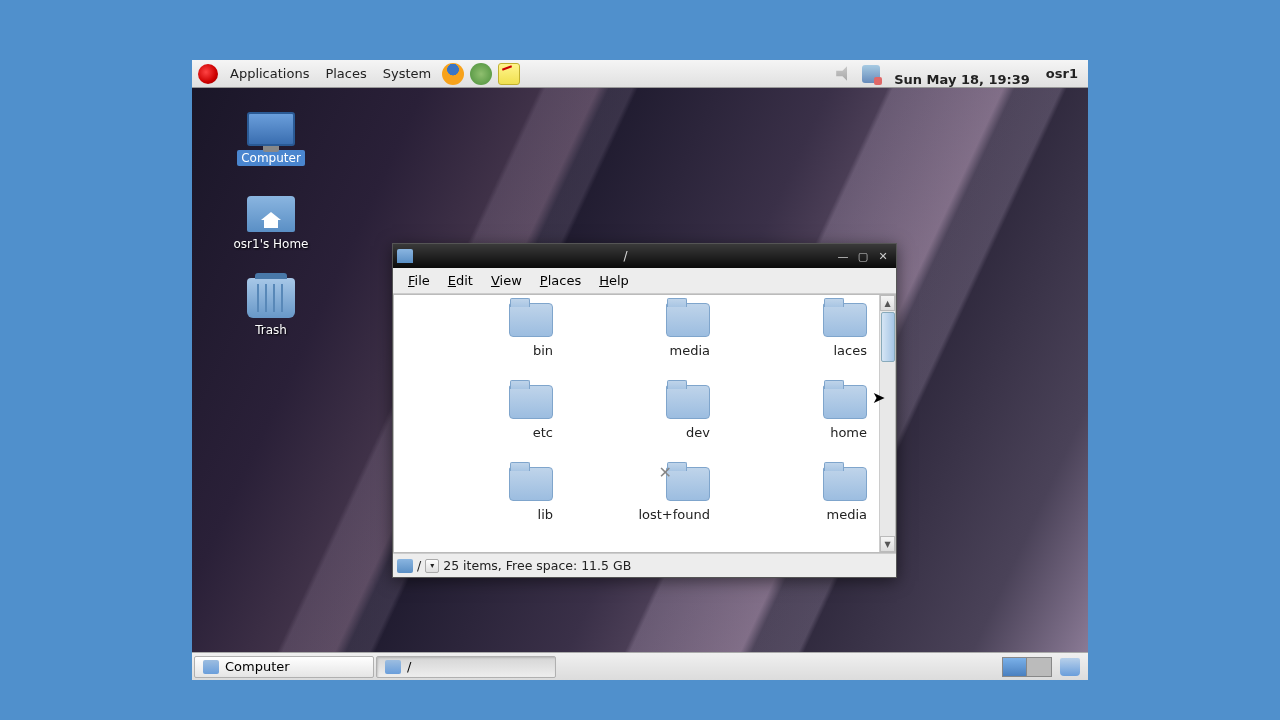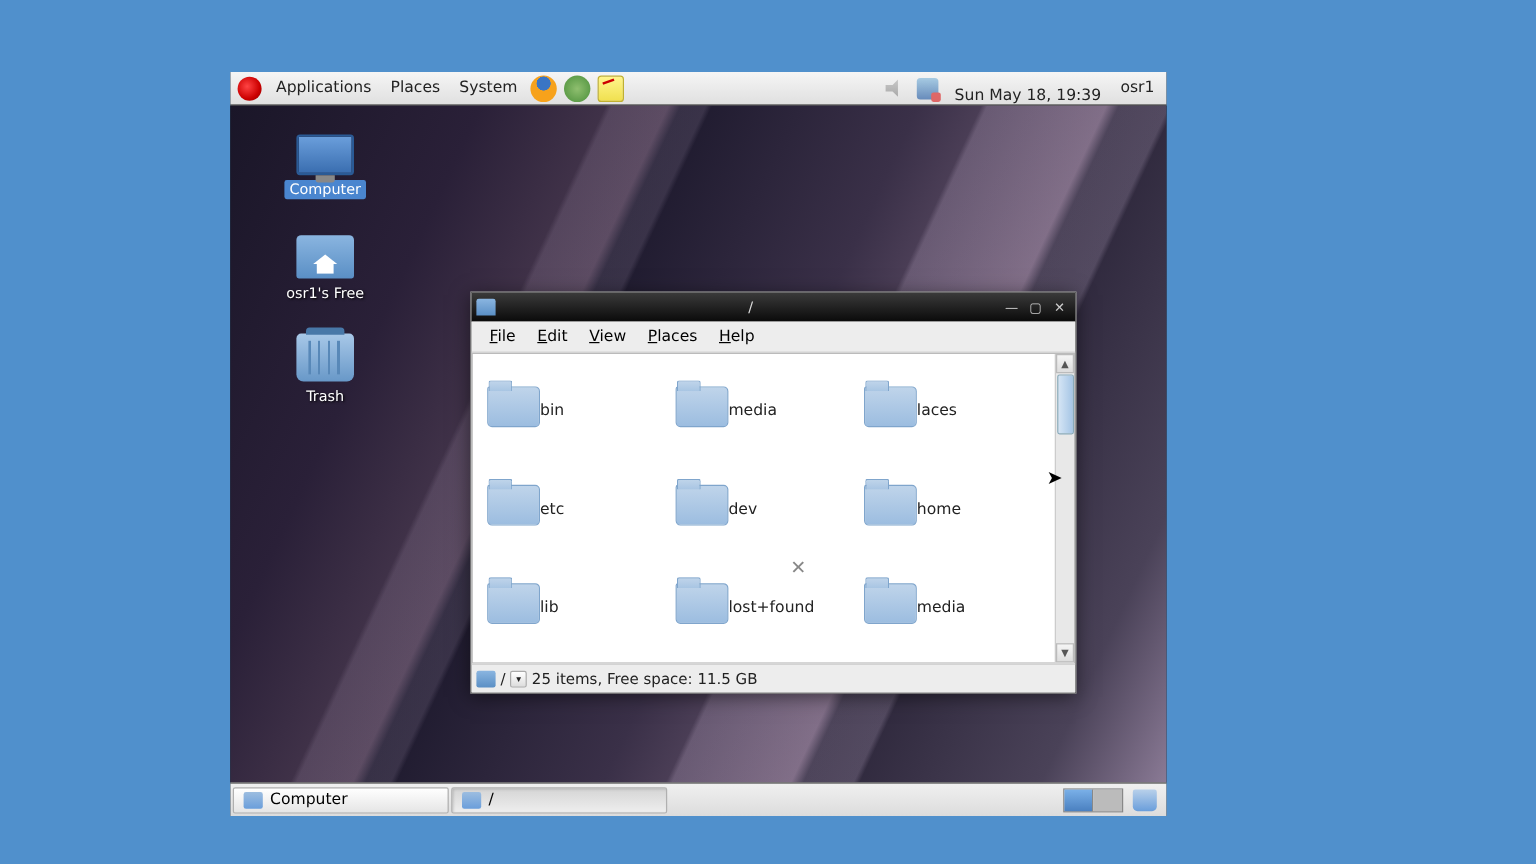--- a/index.html
+++ b/index.html
@@ -1,33 +1,33 @@
 <!DOCTYPE html>
 <html><head>
 <meta charset="utf-8">
 <style>
   * { box-sizing: border-box; margin: 0; padding: 0; font-family: "DejaVu Sans", "Liberation Sans", Arial, sans-serif; }
   body { width: 1280px; height: 720px; background: #5090cc; overflow: hidden; position: relative; }
-  .screen { position: absolute; left: 192px; top: 60px; width: 780px; height: 620px; background: #000; }
+  .screen { position: absolute; left: 192px; top: 60px; width: 896px; height: 620px; background: #000; }
   
   .panel-top { position: absolute; top: 0; left: 0; right: 0; height: 28px; background: linear-gradient(#f5f5f5,#e0e0e0); border-bottom: 1px solid #999; display: flex; align-items: center; font-size: 13px; color: #222; }
   .rh-logo { width: 20px; height: 20px; margin: 0 4px 0 6px; background: radial-gradient(circle at 40% 40%, #f44 0%, #c00 60%, #800 100%); border-radius: 50%; }
   .menu-item { padding: 0 8px; height: 100%; display: flex; align-items: center; cursor: pointer; }
   .launcher { width: 22px; height: 22px; margin: 0 3px; border-radius: 3px; display: flex; align-items: center; justify-content: center; font-size: 14px; }
   .launcher.ff { background: radial-gradient(circle at 50% 30%, #3a75c4 30%, #f7a21b 32%); border-radius: 50%; }
   .launcher.earth { background: radial-gradient(circle, #8fbf6f, #4a8f3a); border-radius: 50%; }
   .launcher.note { background: linear-gradient(#fff58c,#f0e050); border: 1px solid #c0b030; position: relative; }
   .launcher.note::after { content: ""; position: absolute; left: 3px; top: 3px; width: 10px; height: 2px; background: #c00; transform: rotate(-20deg); }
   .spacer { flex: 1; }
   .tray-icon { width: 18px; height: 18px; margin: 0 4px; opacity: .7; }
   .tray-icon.vol { background: linear-gradient(#bbb,#888); clip-path: polygon(0 35%, 35% 35%, 60% 10%, 60% 90%, 35% 65%, 0 65%); }
   .tray-icon.net { background: linear-gradient(#8bd,#36a); border-radius: 3px; position: relative; }
   .tray-icon.net::after { content: ""; position: absolute; right: -2px; bottom: -2px; width: 8px; height: 8px; background: #d33; border-radius: 2px; }
-  .clock { padding: 0 10px; font-weight: 400; margin-top: 12px; }
-  .user { padding: 0 10px 0 6px; font-weight: normal; }
+  .clock { padding: 0 10px; font-weight: 700; margin-top: 12px; }
+  .user { padding: 0 10px 0 6px; font-weight: bold; }
   
   .desktop { position: absolute; top: 28px; left: 0; right: 0; bottom: 28px; background: linear-gradient(115deg, #1a1628 0%, #2a2038 20%, #4a3a50 35%, #1e1a2e 36%, #3a3048 55%, #6a5870 70%, #2a2438 71%, #4a4258 90%, #8a7a95 100%); overflow: hidden; }
   .desktop::before { content: ""; position: absolute; inset: 0; background: linear-gradient(115deg, transparent 30%, rgba(200,180,210,.15) 30.5%, rgba(200,180,210,.15) 38%, transparent 38.5%, transparent 60%, rgba(220,200,230,.2) 60.5%, rgba(220,200,230,.2) 75%, transparent 75.5%); }
   
   .dicon { position: absolute; width: 90px; text-align: center; color: #fff; font-size: 12px; cursor: pointer; }
   .dicon .box { width: 48px; height: 40px; margin: 0 auto 4px; }
   .dlabel { padding: 1px 4px; display: inline-block; border-radius: 2px; text-shadow: 1px 1px 2px #000; }
   .dlabel.sel { background: #4a86cf; text-shadow: none; }
   .ic-computer .box { background: linear-gradient(#6a9edb,#3a6eb0); border: 2px solid #2a5a95; border-radius: 3px; position: relative; height: 34px; }
   .ic-computer .box::after { content: ""; position: absolute; left: 14px; bottom: -8px; width: 16px; height: 6px; background: #888; border-radius: 0 0 2px 2px; }
@@ -41,21 +41,21 @@
   .win { position: absolute; left: 200px; top: 155px; width: 505px; height: 335px; background: #ededed; border: 1px solid #555; box-shadow: 0 3px 15px rgba(0,0,0,.5); display: flex; flex-direction: column; }
   .titlebar { height: 24px; background: linear-gradient(#3a3a3a, #0a0a0a); color: #ddd; display: flex; align-items: center; font-size: 12px; padding: 0 4px; }
   .titlebar .t-icon { width: 16px; height: 14px; background: linear-gradient(#8ab5e0,#5a8fc5); border-radius: 2px 2px 0 0; margin-right: 6px; }
   .titlebar .t-title { flex: 1; text-align: center; }
   .titlebar .t-btn { width: 18px; height: 16px; margin-left: 2px; display: flex; align-items: center; justify-content: center; color: #ccc; cursor: pointer; font-size: 11px; }
   .menubar { height: 26px; background: #ededed; display: flex; align-items: center; padding: 0 6px; font-size: 13px; border-bottom: 1px solid #ccc; }
   .menubar .m { padding: 2px 9px; cursor: pointer; }
   .menubar .m u { text-decoration: underline; }
   .content-wrap { flex: 1; display: flex; background: #fff; border: 1px solid #bbb; margin: 0; overflow: hidden; }
   .icon-view { flex: 1; padding: 8px 12px; display: grid; grid-template-columns: repeat(3, 1fr); grid-auto-rows: 78px; gap: 4px 10px; overflow: hidden; }
-  .folder { display: flex; flex-direction: row; align-items: center; justify-content: start; cursor: pointer; font-size: 13px; color: #222; position: relative; }
+  .folder { display: flex; flex-direction: column; align-items: flex-end; justify-content: start; cursor: pointer; font-size: 13px; color: #222; position: relative; }
   .folder .ficon { width: 44px; height: 34px; background: linear-gradient(#bfd4ea, #9cbde0); border: 1px solid #7fa5cc; border-radius: 2px 4px 4px 4px; position: relative; margin-bottom: 6px; }
   .folder .ficon::before { content: ""; position: absolute; top: -6px; left: 0; width: 18px; height: 8px; background: linear-gradient(#bfd4ea,#a8c5e3); border: 1px solid #7fa5cc; border-bottom: none; border-radius: 2px 2px 0 0; }
   .folder.locked::after { content: "✕"; position: absolute; top: -4px; right: 38px; font-size: 16px; color: #888; font-weight: bold; }
   .vscroll { width: 16px; background: #e8e8e8; border-left: 1px solid #ccc; display: flex; flex-direction: column; }
   .vscroll .sbtn { height: 16px; background: linear-gradient(#f5f5f5,#ddd); border: 1px solid #bbb; font-size: 8px; display: flex; align-items: center; justify-content: center; color: #555; }
   .vscroll .thumb { width: 14px; flex: 0 0 50px; background: linear-gradient(90deg,#d5e5f5,#a5c5e5); border: 1px solid #8ab; border-radius: 2px; margin: 1px auto; }
   .vscroll .track { flex: 1; }
   .statusbar { height: 24px; background: #ededed; border-top: 1px solid #ccc; display: flex; align-items: center; font-size: 12.5px; color: #222; padding: 0 4px; gap: 4px; }
   .statusbar .loc-ic { width: 16px; height: 14px; background: linear-gradient(#8ab5e0,#5a8fc5); border-radius: 2px; }
   .statusbar .dd { width: 14px; height: 14px; border: 1px solid #aaa; border-radius: 2px; font-size: 8px; display: flex; align-items: center; justify-content: center; background: linear-gradient(#fff,#ddd); }
@@ -93,21 +93,21 @@
     <div class="user">osr1</div>
   </div>
 
   <div class="desktop">
     <div class="dicon ic-computer" style="left:34px; top:24px">
       <div class="box"></div>
       <span class="dlabel sel">Computer</span>
     </div>
     <div class="dicon ic-home" style="left:34px; top:108px">
       <div class="box"></div>
-      <span class="dlabel">osr1's Free</span>
+      <span class="dlabel">osr1's Home</span>
     </div>
     <div class="dicon ic-trash" style="left:34px; top:190px">
       <div class="box"></div>
       <span class="dlabel">Trash</span>
     </div>
 
     <div class="win">
       <div class="titlebar">
         <div class="t-icon"></div>
         <div class="t-title">/</div>

